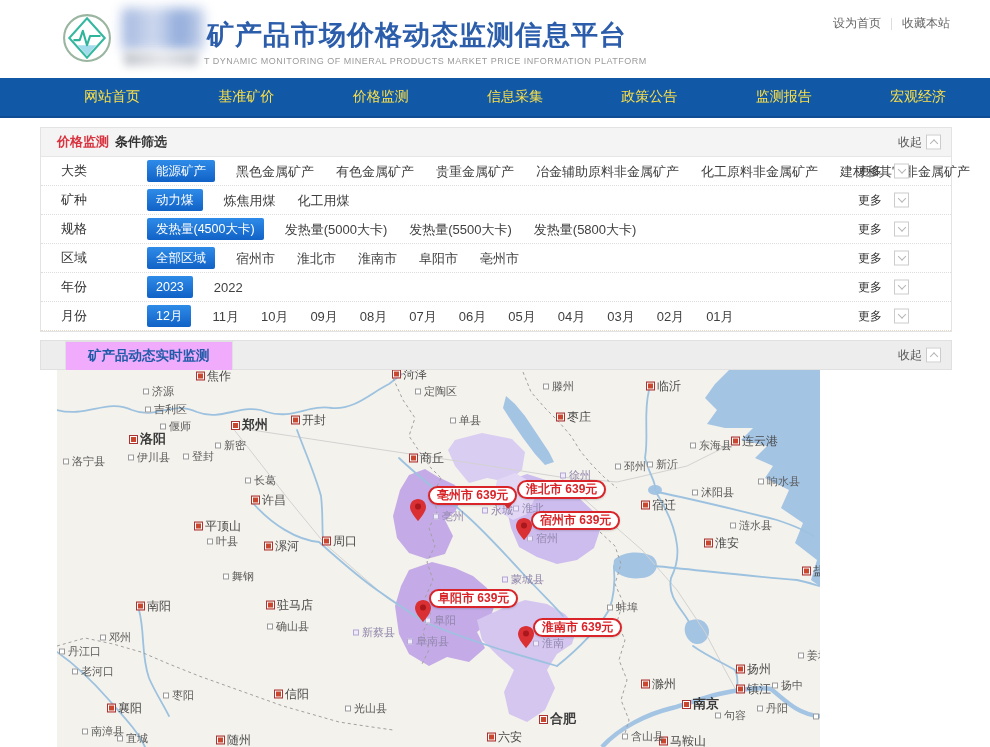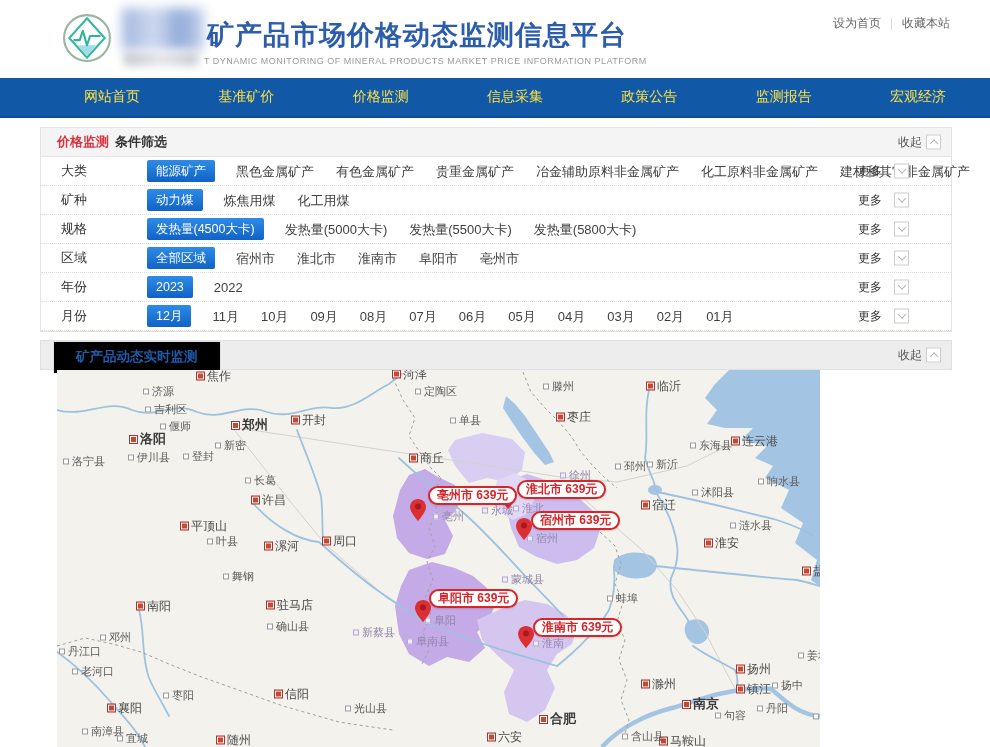--- a/index.html
+++ b/index.html
@@ -38,22 +38,22 @@
   .f-row:last-child{border-bottom:1px dotted #e8d9c8;}
   .f-label{display:inline-block;width:86px;padding-left:20px;font-size:13px;color:#333;vertical-align:top;}
   .f-opts{display:inline-block;vertical-align:top;}
   .chip{display:inline-block;padding:0 9px;height:22px;line-height:22px;margin:3px 10px 0 0;font-size:12.5px;color:#fff;
     background:linear-gradient(180deg,#2e8be8,#1162c6);border-radius:2px;cursor:pointer;vertical-align:top;}
   .opt{display:inline-block;margin:0 11px;font-size:13px;color:#404040;cursor:pointer;}
   .more{position:absolute;right:42px;top:50%;transform:translateY(-50%);display:flex;align-items:center;gap:12px;font-size:12px;color:#333;cursor:pointer;line-height:normal;}
 
   
   .mhead{position:absolute;left:40px;top:340px;width:912px;height:30px;background:#ededed;border:1px solid #e0e0e0;box-sizing:border-box;}
-  .mtab{position:absolute;left:12px;top:0;height:31px;line-height:30px;background:#000000;border:1px solid #e0e0e0;border-bottom:none;
-    padding:0 22px;font-size:13.5px;font-weight:bold;color:#1f5ba8;}
+  .mtab{position:absolute;left:24px;top:0;height:31px;line-height:30px;background:#f0abfc;border:1px solid #e0e0e0;border-bottom:none;
+    padding:0 22px;font-size:13.5px;font-weight:bold;color:#1f5ba8;font-family:Liberation Mono, monospace;}
 
   
   .map{position:absolute;left:57px;top:370px;width:763px;height:377px;overflow:hidden;background:#f4f2ec;}
   .map svg.base{position:absolute;left:0;top:0;}
   .city{position:absolute;transform:translateY(-50%);font-size:11px;color:#5a5a5a;white-space:nowrap;display:flex;align-items:center;gap:3px;}
   .city i{display:inline-block;flex:0 0 auto;}
   .city.t-c{font-size:12px;color:#484848;}
   .city.t-c i{width:5px;height:5px;background:#c9462f;border:1px solid #fff;outline:1px solid #a33;}
   .city.t-k i{width:4px;height:4px;background:#fff;border:1px solid #999;}
   .city.t-f{color:#9187ac;}
@@ -207,21 +207,21 @@
     </svg>
 
     <div id="map-cities">
         <span class="city t-c" style="left: 140px; top: 6px;"><i></i>焦作</span>
         <span class="city t-c" style="left: 336px; top: 4px;"><i></i>菏泽</span>
         <span class="city t-c major" style="left: 73px; top: 69px;"><i></i>洛阳</span>
         <span class="city t-c major" style="left: 175px; top: 55px;"><i></i>郑州</span>
         <span class="city t-c" style="left: 235px; top: 50px;"><i></i>开封</span>
         <span class="city t-c" style="left: 353px; top: 88px;"><i></i>商丘</span>
         <span class="city t-c" style="left: 195px; top: 130px;"><i></i>许昌</span>
-        <span class="city t-c" style="left: 124px; top: 156px; align-items: center;"><i></i>平顶山</span>
+        <span class="city t-c" style="left: 138px; top: 156px; align-items: center;"><i></i>平顶山</span>
         <span class="city t-c" style="left: 208px; top: 176px;"><i></i>漯河</span>
         <span class="city t-c" style="left: 266px; top: 171px;"><i></i>周口</span>
         <span class="city t-c" style="left: 80px; top: 236px;"><i></i>南阳</span>
         <span class="city t-c" style="left: 210px; top: 235px;"><i></i>驻马店</span>
         <span class="city t-c" style="left: 218px; top: 324px;"><i></i>信阳</span>
         <span class="city t-c" style="left: 51px; top: 338px;"><i></i>襄阳</span>
         <span class="city t-c" style="left: 160px; top: 370px; text-align: center;"><i></i>随州</span>
         <span class="city t-c" style="left: 500px; top: 47px;"><i></i>枣庄</span>
         <span class="city t-c" style="left: 590px; top: 16px;"><i></i>临沂</span>
         <span class="city t-c" style="left: 675px; top: 71px;"><i></i>连云港</span>
@@ -266,21 +266,21 @@
         <span class="city t-k" style="left: 741px; top: 285px;"><i></i>姜堰区</span>
         <span class="city t-k" style="left: 780px; top: 301px;"><i></i>如皋</span>
         <span class="city t-k" style="left: 715px; top: 315px;"><i></i>扬中</span>
         <span class="city t-k" style="left: 700px; top: 338px;"><i></i>丹阳</span>
         <span class="city t-k" style="left: 658px; top: 345px;"><i></i>句容</span>
         <span class="city t-k" style="left: 756px; top: 346px;"><i></i>江阴</span>
         <span class="city t-k" style="left: 780px; top: 351px;"><i></i>张家港</span>
         <span class="city t-k" style="left: 833px; top: 349px;"><i></i>海门</span>
         <span class="city t-k" style="left: 875px; top: 354px;"><i></i>启东</span>
         <span class="city t-k" style="left: 565px; top: 366px;"><i></i>含山县</span>
-        <span class="city t-k" style="left: 506px; top: 228px; padding-left: 44px;"><i></i>蚌埠</span>
+        <span class="city t-k" style="left: 506px; top: 237px; padding-left: 44px;"><i></i>蚌埠</span>
         <span class="city t-f" style="left: 503px; top: 105px;"><i></i>徐州</span>
         <span class="city t-f" style="left: 425px; top: 140px;"><i></i>永城</span>
         <span class="city t-f" style="left: 456px; top: 138px;"><i></i>淮北</span>
         <span class="city t-f" style="left: 376px; top: 146px;"><i></i>亳州</span>
         <span class="city t-f" style="left: 470px; top: 168px;"><i></i>宿州</span>
         <span class="city t-f" style="left: 445px; top: 209px;"><i></i>蒙城县</span>
         <span class="city t-f" style="left: 368px; top: 250px;"><i></i>阜阳</span>
         <span class="city t-f" style="left: 350px; top: 271px;"><i></i>阜南县</span>
         <span class="city t-f" style="left: 476px; top: 273px;"><i></i>淮南</span>
         <span class="city t-f" style="left: 296px; top: 262px;"><i></i>新蔡县</span>

